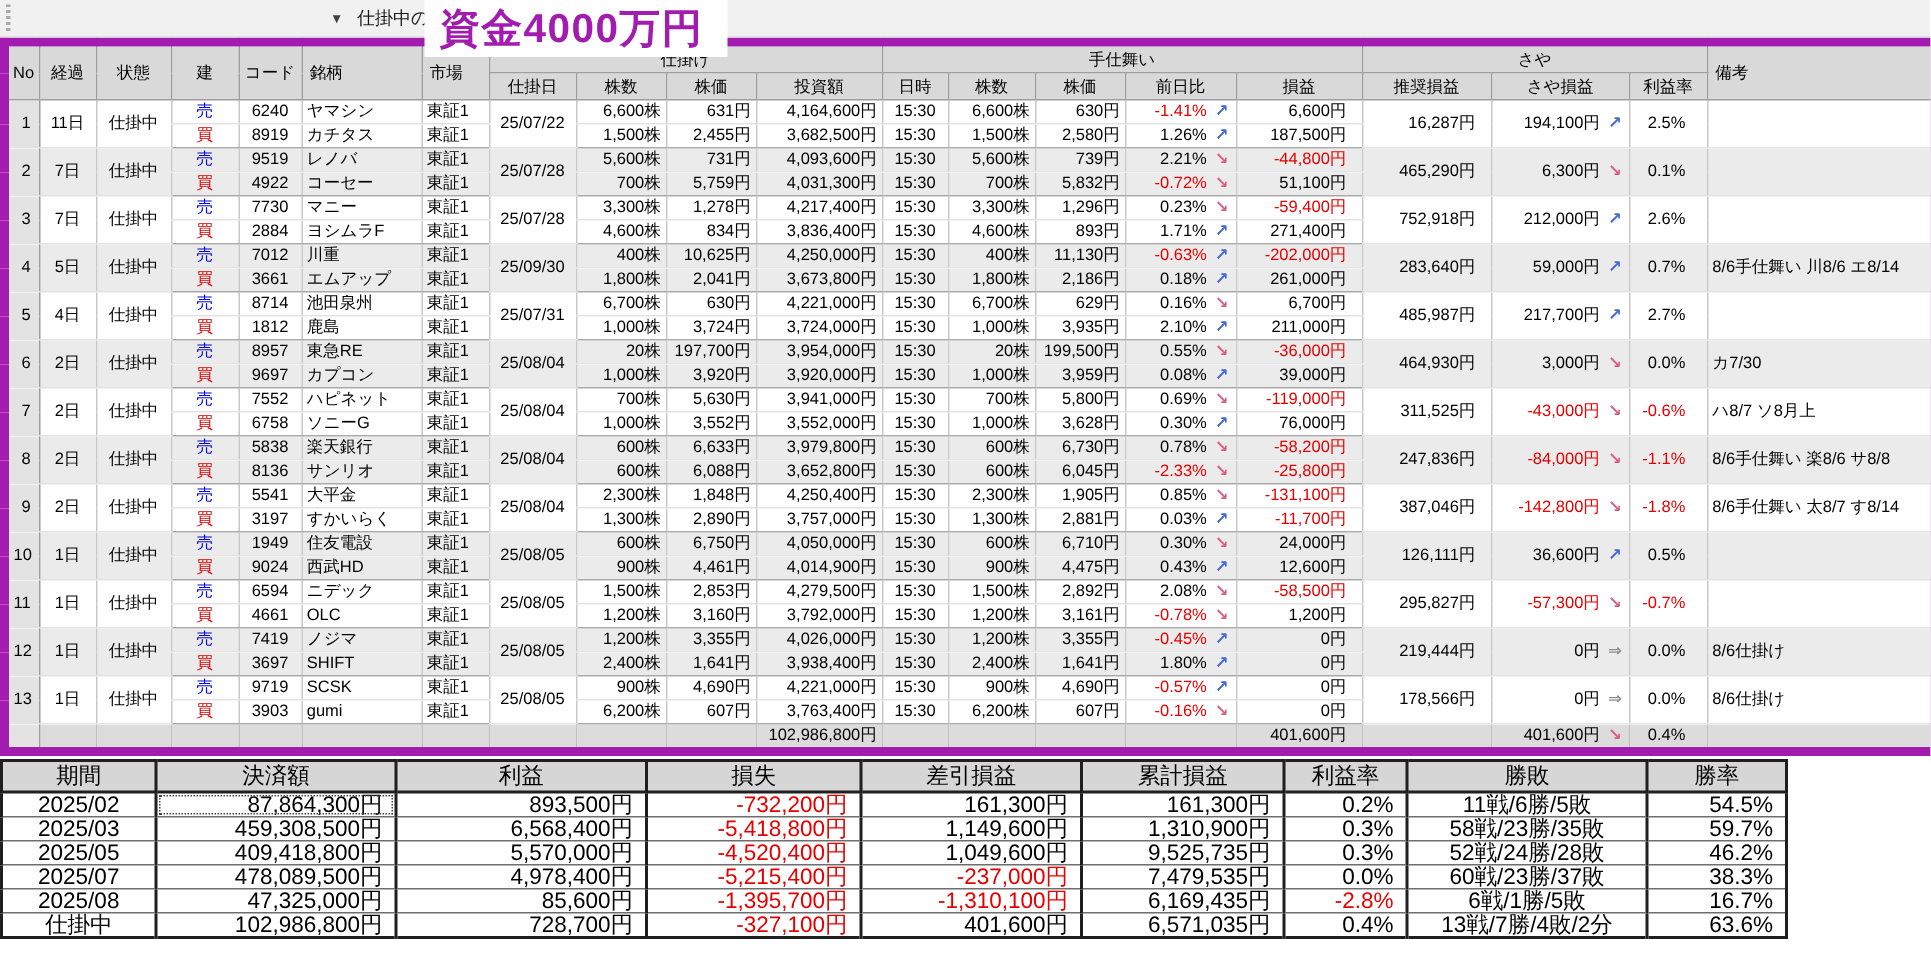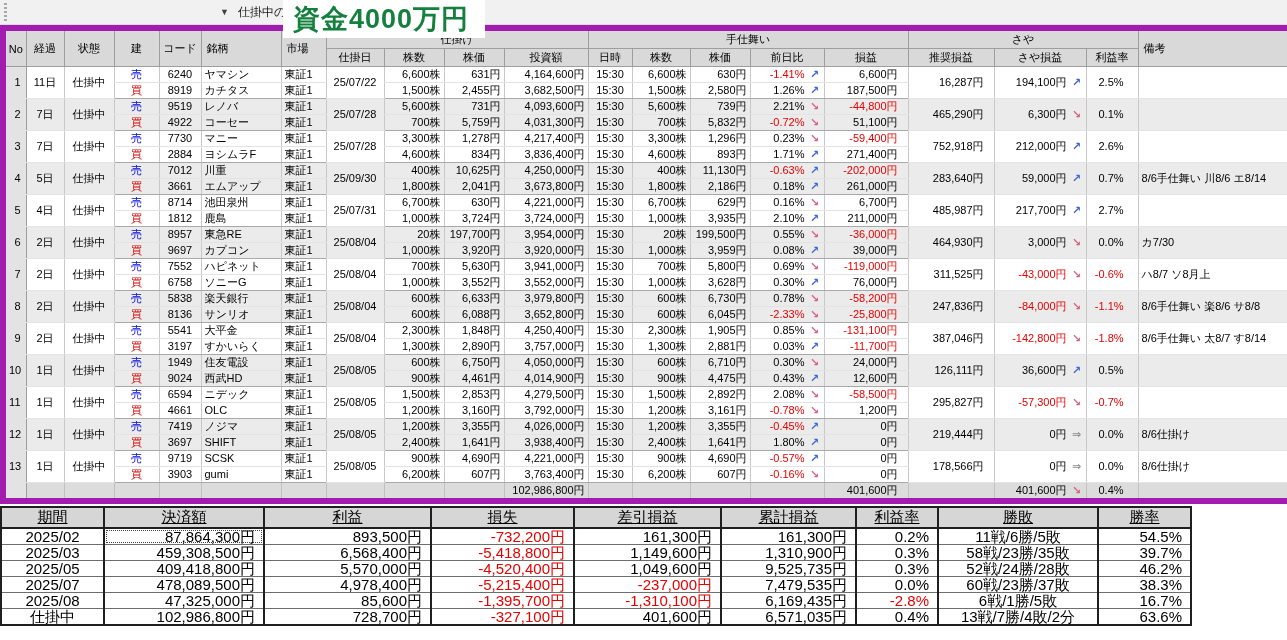--- a/index.html
+++ b/index.html
@@ -8,21 +8,21 @@
 
   
   .toolbar{position:relative;height:24px;background:#f1f1f1;border-bottom:1px solid #dcdcdc;}
   .grip{position:absolute;left:4px;top:3px;width:3px;height:18px;
         background:repeating-linear-gradient(to bottom,#a8a8a8 0 2px,transparent 2px 4px);cursor:grab;}
   .combo{position:absolute;left:220px;top:3px;height:18px;display:flex;align-items:center;gap:9px;
          font-size:12px;color:#1a1a1a;cursor:default;}
   .combo-arrow{font-size:9px;color:#404040;}
   .capital{position:absolute;left:283px;top:0;z-index:6;background:#fff;height:38px;
            display:flex;align-items:center;padding:0 16px 0 10px;
-           font-size:27px;font-weight:bold;letter-spacing:1px;color:#15803d;}
+           font-size:27px;font-weight:bold;letter-spacing:1px;color:#a21caf;}
 
   
   table.grid{border-collapse:collapse;table-layout:fixed;width:1287px;font-size:11px;border:6px solid #a21caf;}
   .grid th{background:#d9d9d9;border:1px solid #9e9e9e;font-weight:normal;font-size:11px;
            height:17px;padding:0 2px;white-space:nowrap;overflow:hidden;}
   .grid th.lft{text-align:left;padding-left:5px;margin-left:48px;}
   .grid td{height:15px;line-height:15px;padding:0 3px;border-left:1px solid #c8c8c8;
            white-space:nowrap;overflow:hidden;background:#fff;}
   .grid tr.leg-sell td{border-bottom:1px solid #e3e3e3;}
   .grid tr.leg-buy td,.grid td[rowspan]{border-bottom:1px solid #a9a9a9;}
@@ -40,21 +40,21 @@
   .arr{font-weight:bold;margin-left:4px;display:inline-block;width:12px;text-align:center;font-size:11px;}
   .arr-up{color:#4468d2;}
   .arr-down{color:#d65f80;}
   .arr-flat{color:#8f8f8f;}
   .grid tfoot td{background:#dcdcdc;border-top:1px solid #8a8a8a;border-left:1px solid #c0c0c0;}
 
   
   table.summary{border-collapse:collapse;table-layout:fixed;width:1190px;font-size:15px;
                 border:2px solid #1f1f1f;margin-top:2px;}
   .summary th{background:#d6d6d6;border:2px solid #1f1f1f;font-weight:normal;height:17px;
-              padding:0 6px;white-space:nowrap;text-decoration:underline;}
+              padding:0 6px;white-space:nowrap;}
   .summary td{height:15px;line-height:15px;padding:0 8px;border-left:2px solid #1f1f1f;
               border-top:1px solid #6e6e6e;white-space:nowrap;overflow:hidden;background:#fff;}
   .summary td.focus{outline:1px dotted #444;outline-offset:-3px;}
 </style>
 </head>
 <body>
 
 <div class="app">
 
   <div class="toolbar">
@@ -654,21 +654,21 @@
         </tr>
         <tr>
           <td class="ctr">2025/03</td>
           <td class="num">459,308,500円</td>
           <td class="num">6,568,400円</td>
           <td class="num neg">-5,418,800円</td>
           <td class="num">1,149,600円</td>
           <td class="num">1,310,900円</td>
           <td class="num">0.3%</td>
           <td class="ctr">58戦/23勝/35敗</td>
-          <td class="num">39.7%</td>
+          <td class="num">59.7%</td>
         </tr>
         <tr>
           <td class="ctr">2025/05</td>
           <td class="num">409,418,800円</td>
           <td class="num">5,570,000円</td>
           <td class="num neg">-4,520,400円</td>
           <td class="num">1,049,600円</td>
           <td class="num">9,525,735円</td>
           <td class="num">0.3%</td>
           <td class="ctr">52戦/24勝/28敗</td>

